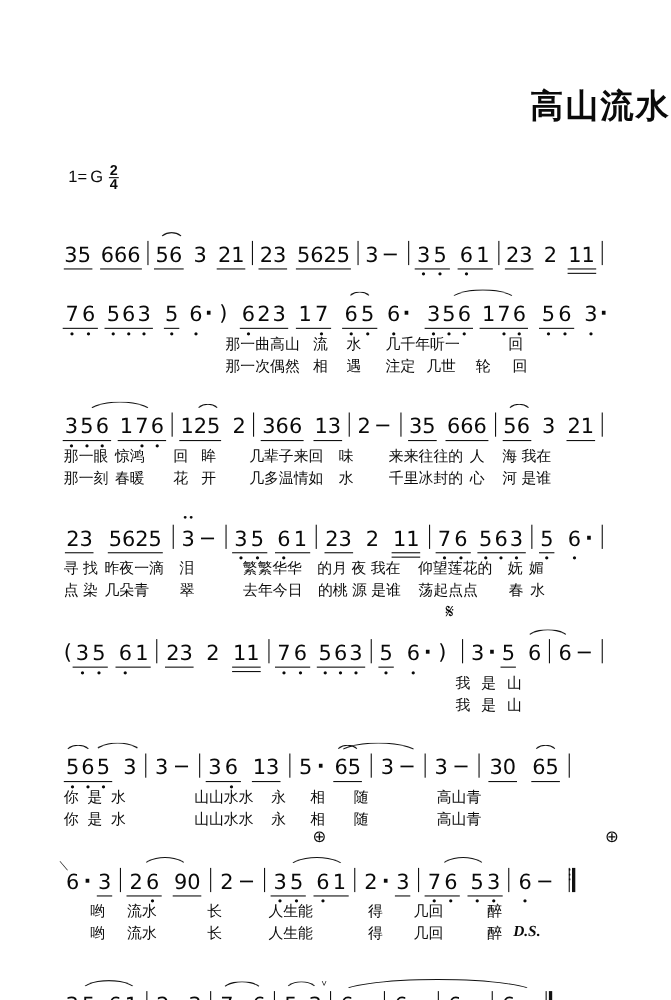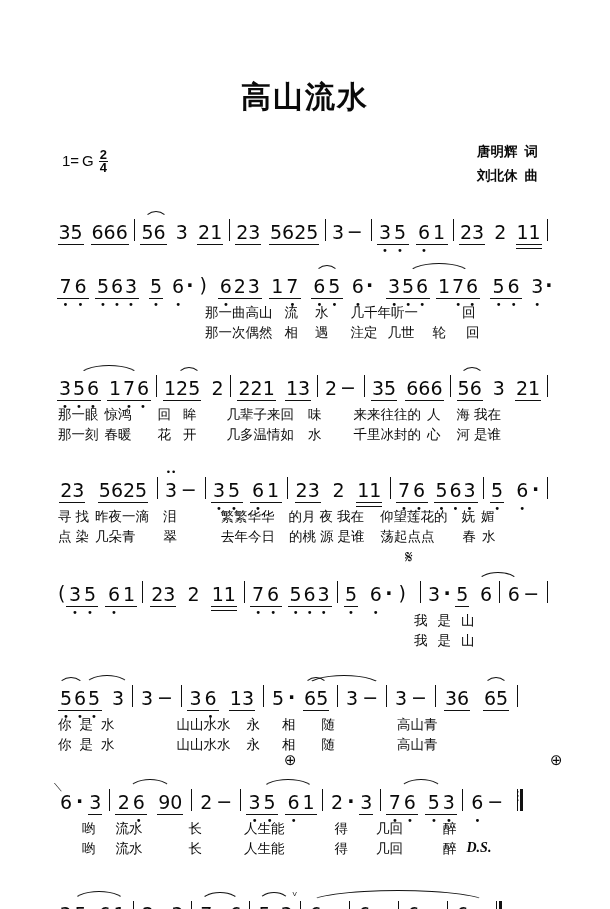--- a/index.html
+++ b/index.html
@@ -17,21 +17,21 @@
   }
   .sheet {
     position: relative;
     width: 610px;
     height: 909px;
     box-sizing: border-box;
   }
 
   
   .title {
-    text-align: center;
+    text-align: right;
     font-family: "DejaVu Sans", "Liberation Sans", sans-serif;
     font-size: 30px;
     font-weight: 700;
     letter-spacing: 2px;
     padding-top: 82px;
     line-height: 1;
   }
   .meta {
     position: relative;
     height: 62px;
@@ -225,28 +225,20 @@
   <div class="title">高山流水</div>
 
   <div class="meta">
     <div class="keysig">
       <span>1=</span>
       <span>G</span>
       <span class="frac">
         <span class="num">2</span>
         <span class="den">4</span>
       </span>
-    </div>
-    <div class="credits">
-      <div>
-        <span>唐明辉</span><span class="role">词</span>
-      </div>
-      <div>
-        <span>刘北休</span><span class="role">曲</span>
-      </div>
     </div>
   </div>
 
   <div class="system">
     <div class="noterow">
       <span class="n" style="width:30px"><span class="g b1">35</span></span>
       <span class="n" style="width:44px;margin-left:8px"><span class="g b1">666</span></span>
       <span class="bar"></span>
       <span class="n" style="width:30px;position:relative">
         <span class="slur" style="left:3px;width:22px;"></span><span class="g b1">56</span>
@@ -352,21 +344,21 @@
         <span class="g b1"><span class="lo" style="display:inline-block;position:relative;width:14px">3</span><span class="lo" style="display:inline-block;position:relative;width:14px">5</span><span class="lo" style="display:inline-block;position:relative;width:14px">6</span></span>
       </span>
       <span class="n" style="width:44px;margin-left:8px"><span class="g b1"><span style="display:inline-block;width:14px">1</span><span class="lo" style="display:inline-block;position:relative;width:14px">7</span><span class="lo" style="display:inline-block;position:relative;width:14px">6</span></span></span>
       <span class="bar"></span>
       <span class="n" style="width:44px;position:relative">
         <span class="slur" style="left:14px;width:22px;"></span>
         <span class="g b1">125</span>
       </span>
       <span class="n" style="width:16px;margin-left:9px"><span class="g">2</span></span>
       <span class="bar"></span>
-      <span class="n" style="width:44px"><span class="g b1">221</span></span>
+      <span class="n" style="width:44px"><span class="g b1">366</span></span>
       <span class="n" style="width:30px;margin-left:9px"><span class="g b1">13</span></span>
       <span class="bar"></span>
       <span class="n" style="width:16px"><span class="g">2</span></span>
       <span class="dash">−</span>
       <span class="bar"></span>
       <span class="n" style="width:30px"><span class="g b1">35</span></span>
       <span class="n" style="width:44px;margin-left:8px"><span class="g b1">666</span></span>
       <span class="bar"></span>
       <span class="n" style="width:30px;position:relative">
         <span class="slur" style="left:3px;width:22px;"></span><span class="g b1">56</span>
@@ -607,21 +599,21 @@
       </span>
       <span class="bar"></span>
       <span class="n" style="width:16px;position:relative">
         <span class="slur" style="left:-38px;width:74px;top:-13px;height:11px"></span><span class="g">3</span>
       </span>
       <span class="dash">−</span>
       <span class="bar"></span>
       <span class="n" style="width:16px"><span class="g">3</span></span>
       <span class="dash">−</span>
       <span class="bar"></span>
-      <span class="n" style="width:30px"><span class="g b1">36</span></span>
+      <span class="n" style="width:30px"><span class="g b1">30</span></span>
       <span class="n" style="width:30px;margin-left:9px;position:relative">
         <span class="slur" style="left:3px;width:22px;"></span><span class="g b1">65</span>
       </span>
       <span class="bar"></span>
     </div>
     <div class="lyricrow" style="margin-top:8px">
       <span>你</span>
       <span class="spacer" style="width:8px"></span>
       <span>是</span>
       <span class="spacer" style="width:8px"></span>

